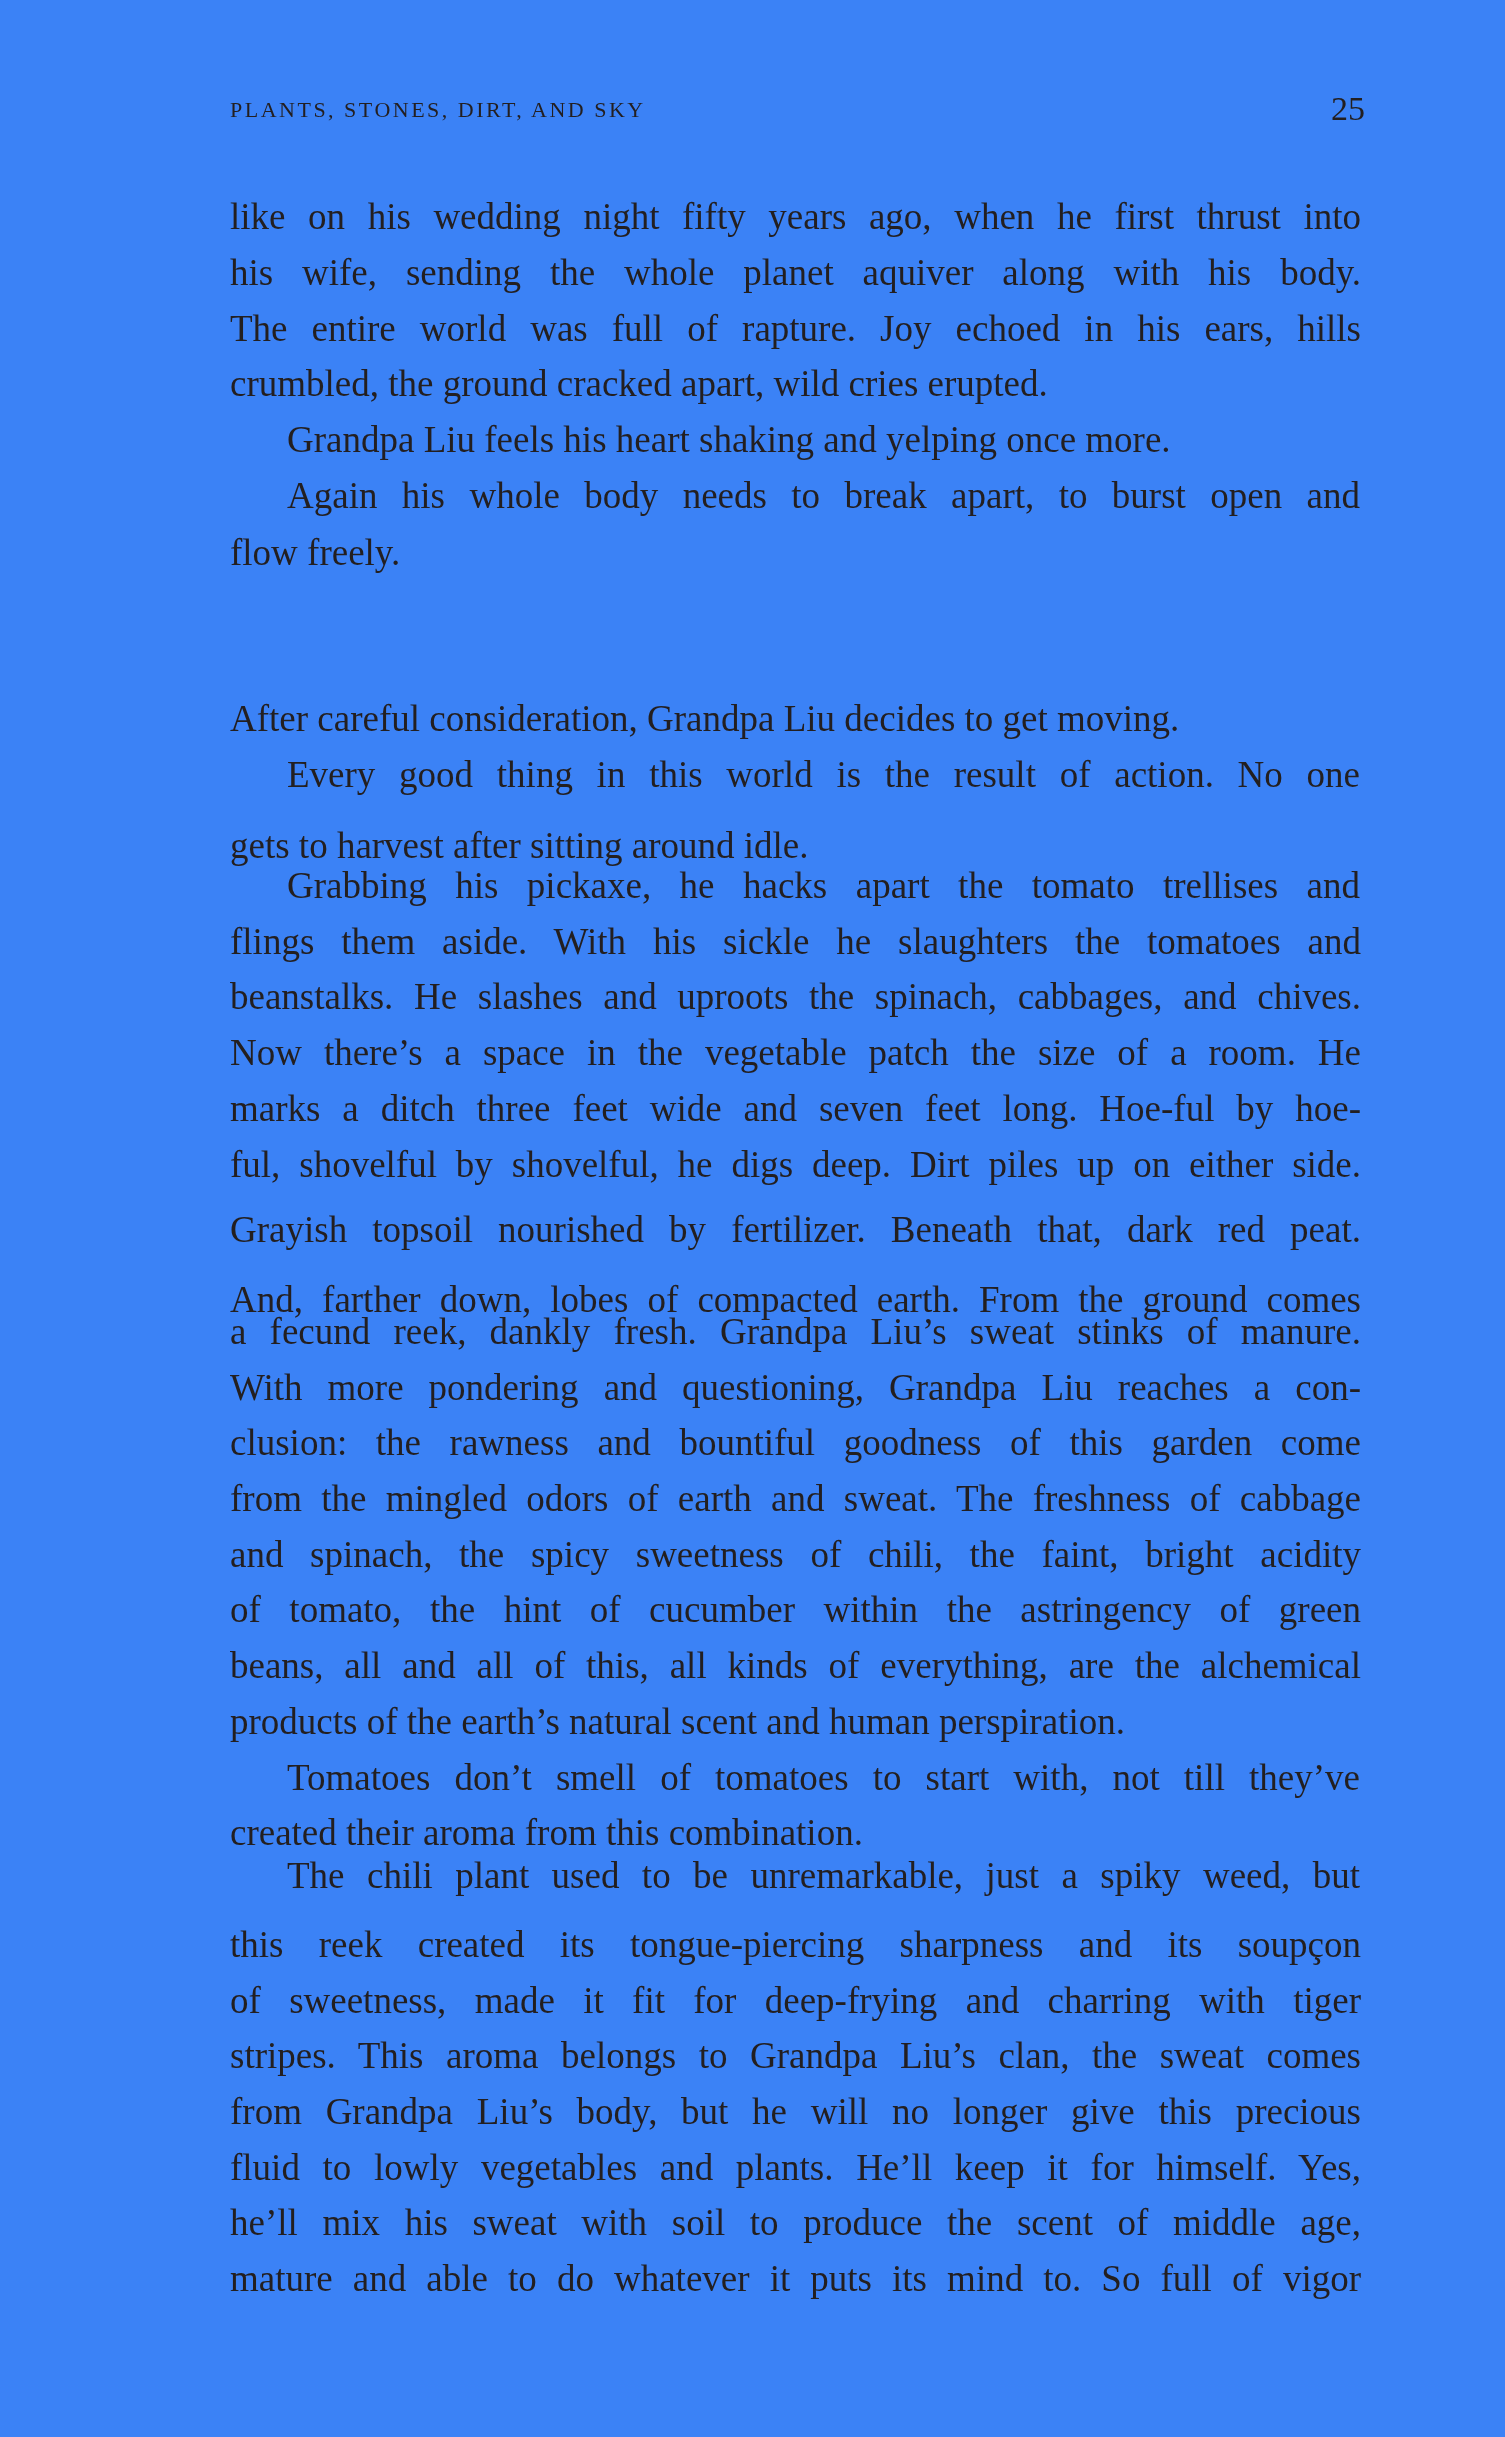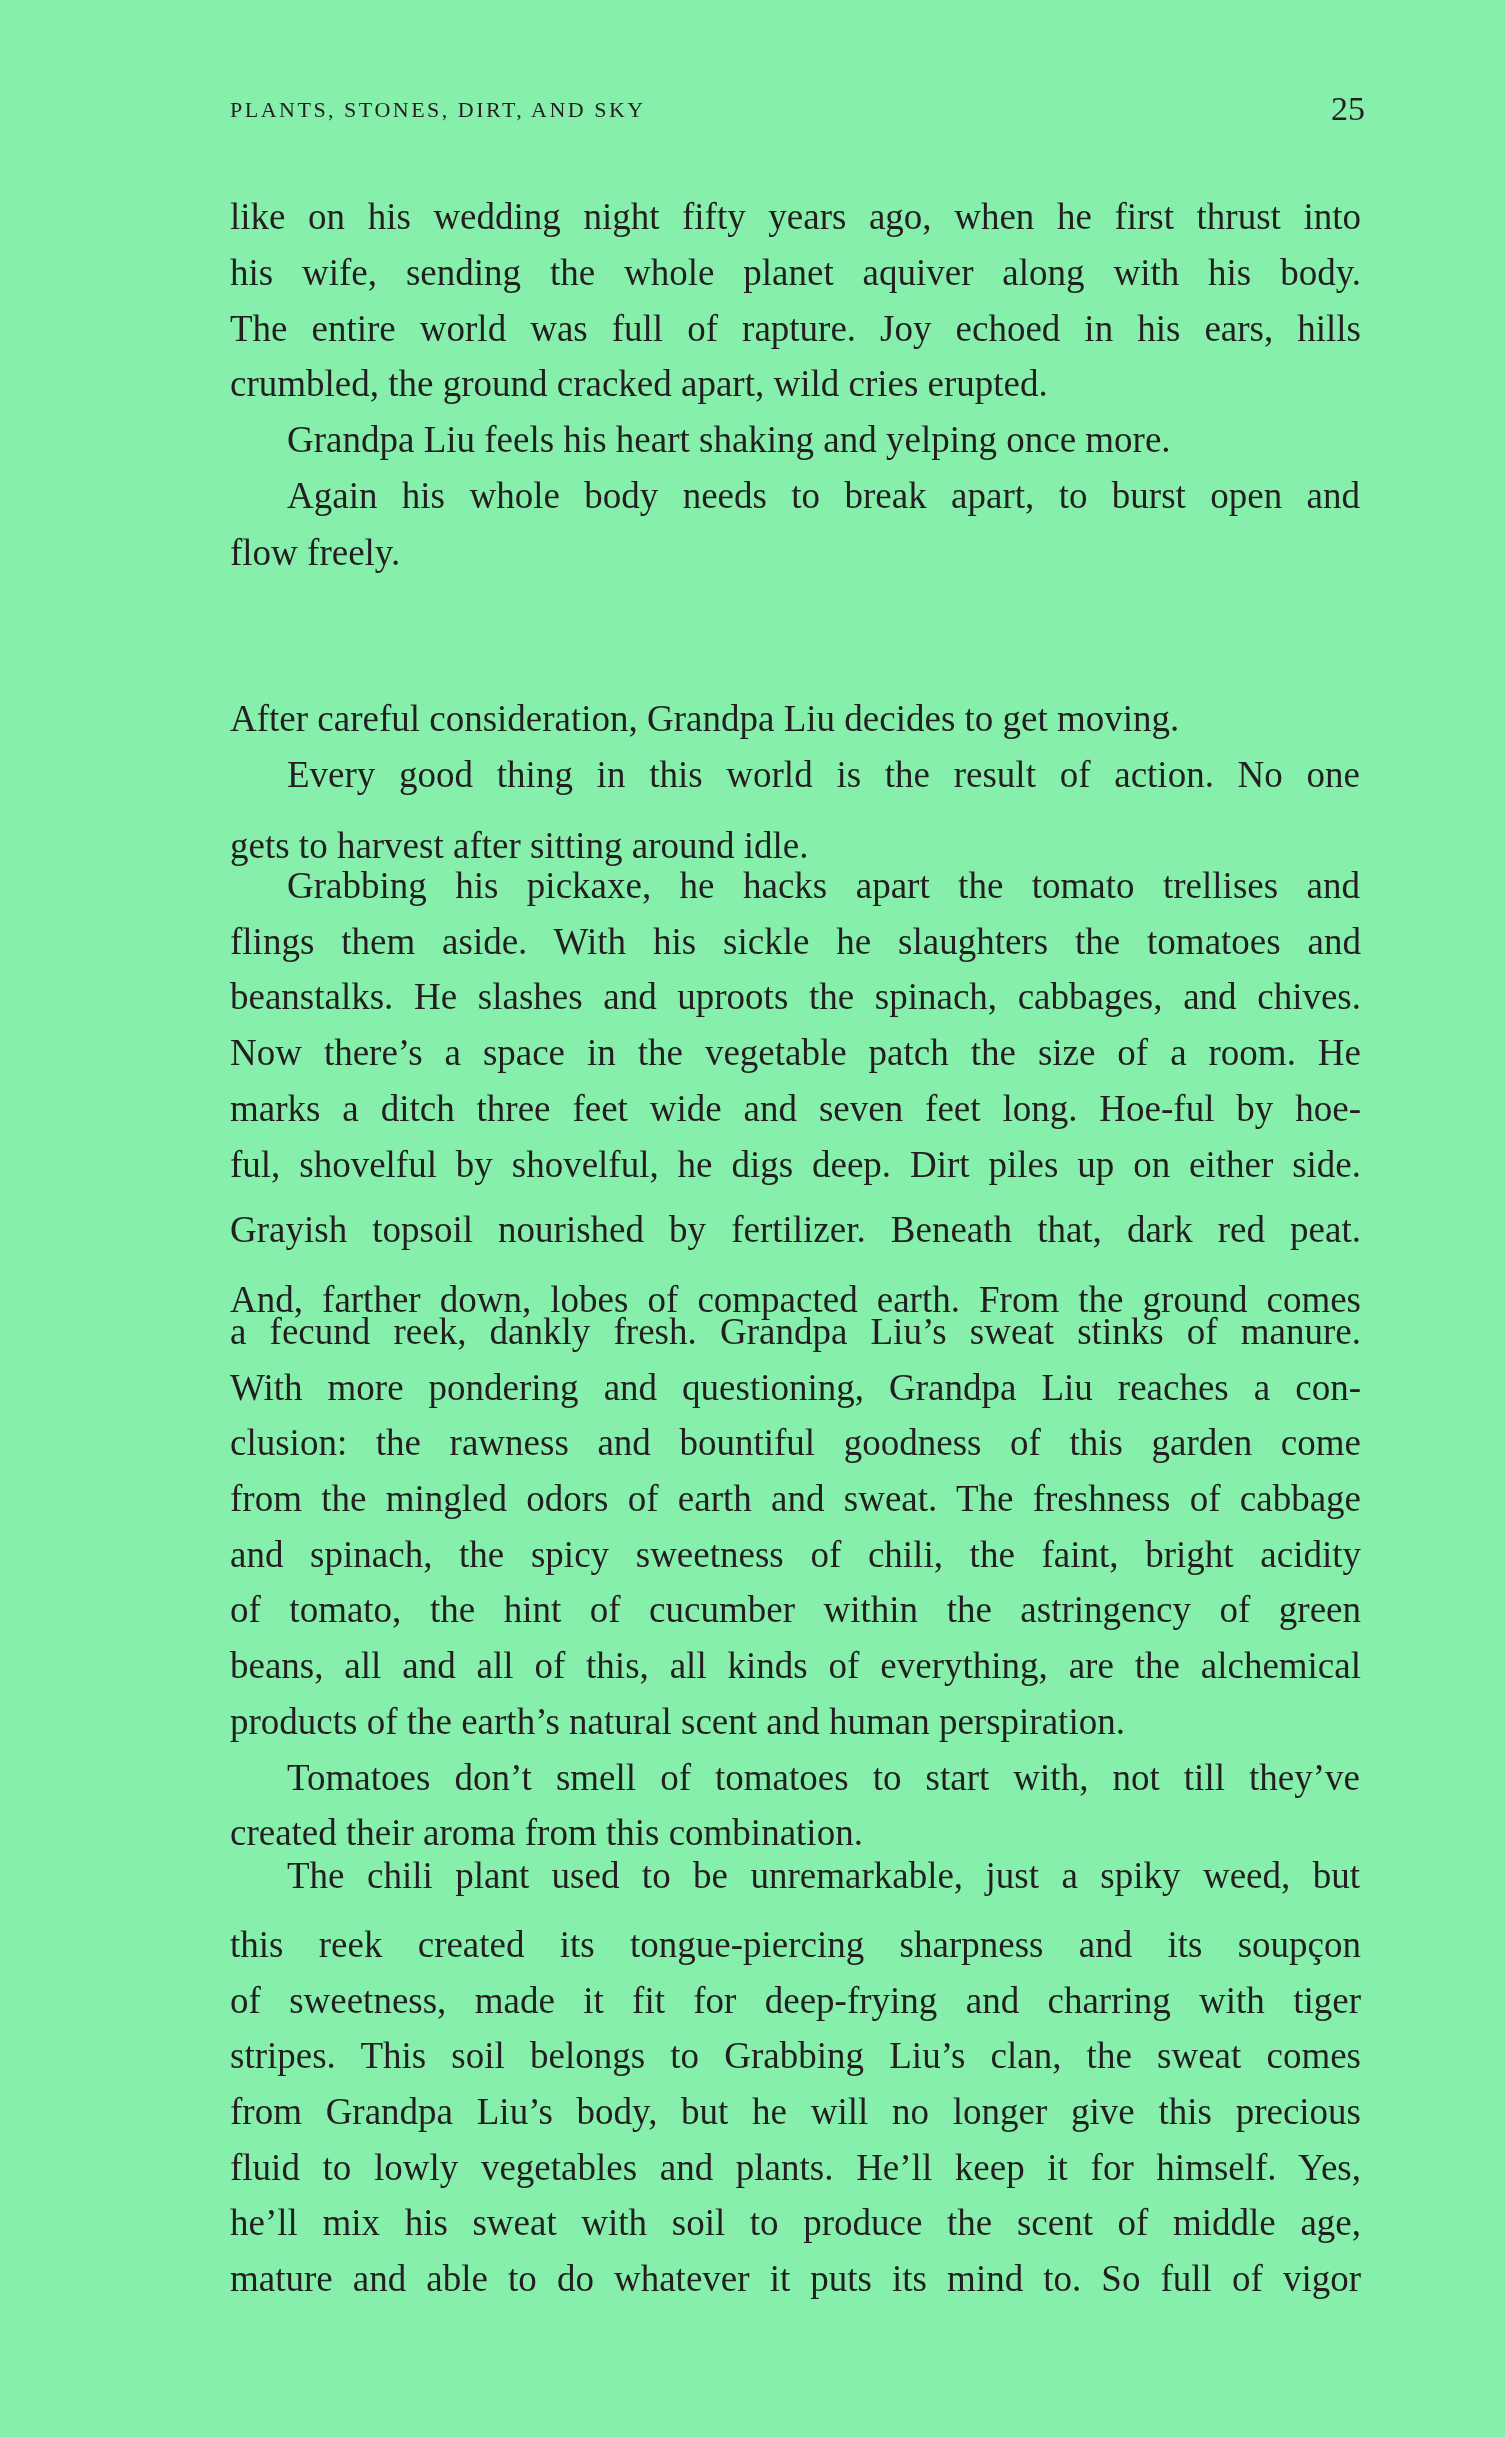--- a/index.html
+++ b/index.html
@@ -1,17 +1,17 @@
 <!DOCTYPE html>
 <html><head>
   <meta charset="utf-8">
   <style>
     html, body { margin: 0; padding: 0; background: #ffffff; }
     body { width: 1506px; height: 2438px; position: relative; overflow: hidden; }
-    .page { position: absolute; left: 0; top: 0; width: 1506px; height: 2438px; background: #86efac; color: #231f20; }
+    .page { position: absolute; left: 0; top: 0; width: 1506px; height: 2438px; background: #3b82f6; color: #231f20; }
     .running-head {
       position: absolute; left: 230px; top: 96px;
       font-family: "Liberation Serif", serif; font-size: 22px; letter-spacing: 2.5px;
       text-transform: uppercase; color: #231f20; line-height: 27px;
     }
     .page-number {
       position: absolute; left: 1331px; width: 32px; top: 94px; text-align: right;
       font-family: Liberation Serif, serif; font-size: 34px; line-height: 29px; color: #231f20;
     }
     .body-text { position: absolute; left: 230px; top: 0; width: 1131px; }
@@ -55,20 +55,20 @@
       <div class="line" style="top: 1471px;">from the mingled odors of earth and sweat. The freshness of cabbage</div>
       <div class="line" style="top: 1527px;">and spinach, the spicy sweetness of chili, the faint, bright acidity</div>
       <div class="line" style="top: 1582px;">of tomato, the hint of cucumber within the astringency of green</div>
       <div class="line" style="top: 1638px;">beans, all and all of this, all kinds of everything, are the alchemical</div>
       <div class="line last" style="top: 1694px;">products of the earth’s natural scent and human perspiration.</div>
       <div class="line indent" style="top: 1750px;">Tomatoes don’t smell of tomatoes to start with, not till they’ve</div>
       <div class="line last" style="top: 1805px;">created their aroma from this combination.</div>
       <div class="line indent" style="top: 1848px;">The chili plant used to be unremarkable, just a spiky weed, but</div>
       <div class="line" style="top: 1917px;">this reek created its tongue-piercing sharpness and its soupçon</div>
       <div class="line" style="top: 1973px;">of sweetness, made it fit for deep-frying and charring with tiger</div>
-      <div class="line" style="top: 2028px;">stripes. This soil belongs to Grabbing Liu’s clan, the sweat comes</div>
+      <div class="line" style="top: 2028px;">stripes. This aroma belongs to Grandpa Liu’s clan, the sweat comes</div>
       <div class="line" style="top: 2084px;">from Grandpa Liu’s body, but he will no longer give this precious</div>
       <div class="line" style="top: 2140px;">fluid to lowly vegetables and plants. He’ll keep it for himself. Yes,</div>
       <div class="line" style="top: 2195px;">he’ll mix his sweat with soil to produce the scent of middle age,</div>
       <div class="line" style="top: 2251px;">mature and able to do whatever it puts its mind to. So full of vigor</div>
     </div>
 </div>
 
 
 </body></html>

